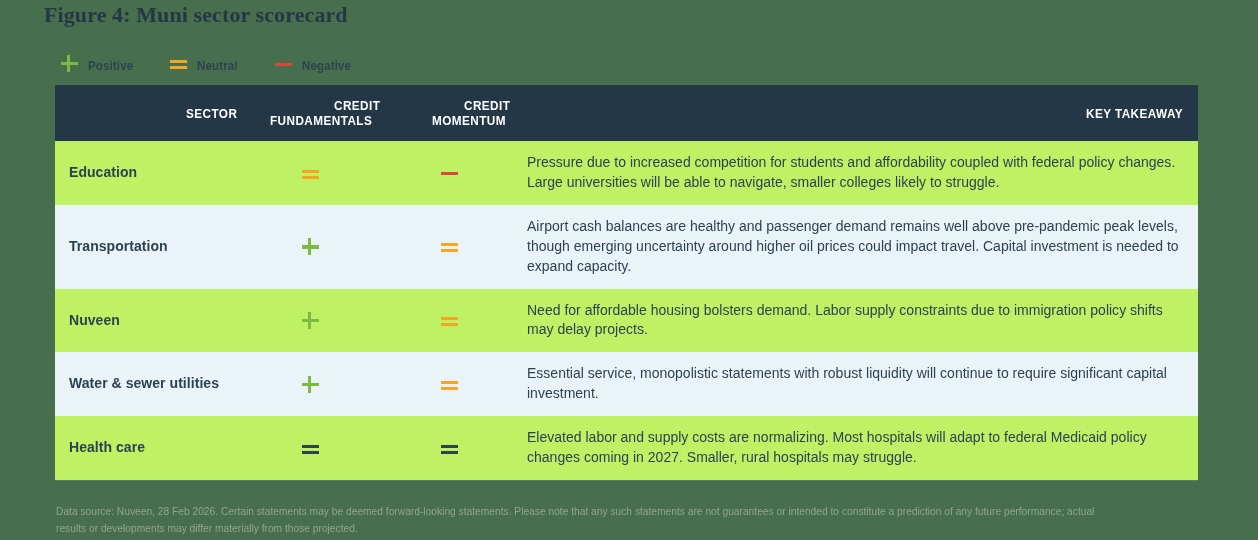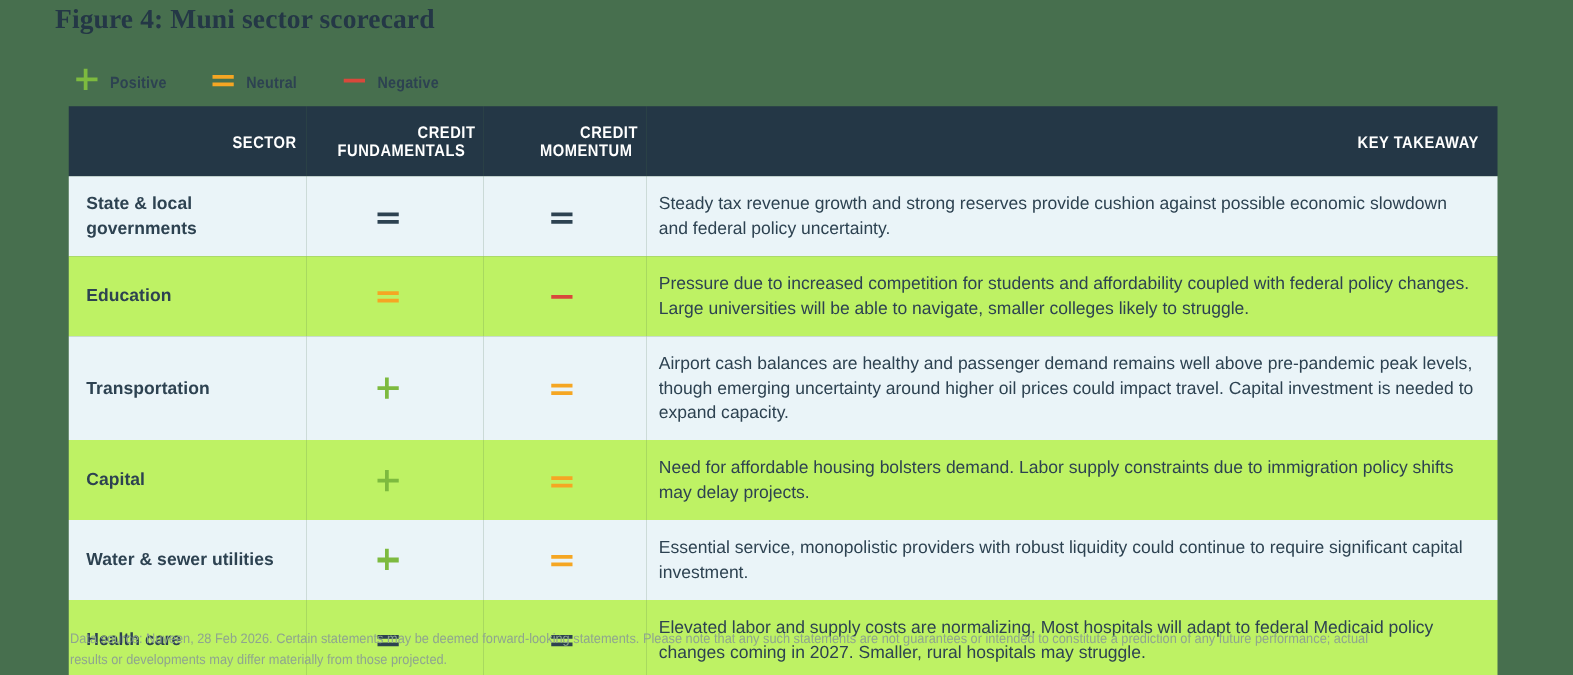--- a/index.html
+++ b/index.html
@@ -211,53 +211,47 @@
     <thead>
       <tr>
         <th class="c-sector"><span class="hw">SECTOR</span></th>
         <th class="c-fund"><span class="hw">CREDIT</span><br><span class="hw">FUNDAMENTALS</span></th>
         <th class="c-mom"><span class="hw">CREDIT</span><br><span class="hw">MOMENTUM</span></th>
         <th class="c-take"><span class="hw">KEY TAKEAWAY</span></th>
       </tr>
     </thead>
     <tbody>
 
-      <tr class="odd">
-        <td class="sector">State &amp; local governments</td>
-        <td class="mark fund"><span class="sym eq eq-dark"></span></td>
-        <td class="mark mom"><span class="sym eq eq-dark"></span></td>
-        <td class="takeaway">Steady tax revenue growth and strong reserves provide cushion against possible economic slowdown and federal policy uncertainty.</td>
-      </tr>
 
       <tr class="even">
         <td class="sector">Education</td>
         <td class="mark fund"><span class="sym eq"></span></td>
         <td class="mark mom"><span class="sym minus"></span></td>
         <td class="takeaway">Pressure due to increased competition for students and affordability coupled with federal policy changes. Large universities will be able to navigate, smaller colleges likely to struggle.</td>
       </tr>
 
       <tr class="odd">
         <td class="sector">Transportation</td>
         <td class="mark fund"><span class="sym plus"></span></td>
         <td class="mark mom"><span class="sym eq"></span></td>
         <td class="takeaway">Airport cash balances are healthy and passenger demand remains well above pre-pandemic peak levels, though emerging uncertainty around higher oil prices could impact travel. Capital investment is needed to expand capacity.</td>
       </tr>
 
       <tr class="even">
-        <td class="sector">Capital</td>
+        <td class="sector">Nuveen</td>
         <td class="mark fund"><span class="sym plus"></span></td>
         <td class="mark mom"><span class="sym eq"></span></td>
         <td class="takeaway">Need for affordable housing bolsters demand. Labor supply constraints due to immigration policy shifts may delay projects.</td>
       </tr>
 
       <tr class="odd">
         <td class="sector">Water &amp; sewer utilities</td>
         <td class="mark fund"><span class="sym plus"></span></td>
         <td class="mark mom"><span class="sym eq"></span></td>
-        <td class="takeaway">Essential service, monopolistic providers with robust liquidity could continue to require significant capital investment.</td>
+        <td class="takeaway">Essential service, monopolistic statements with robust liquidity will continue to require significant capital investment.</td>
       </tr>
 
       <tr class="even">
         <td class="sector">Health care</td>
         <td class="mark fund"><span class="sym eq eq-dark"></span></td>
         <td class="mark mom"><span class="sym eq eq-dark"></span></td>
         <td class="takeaway">Elevated labor and supply costs are normalizing. Most hospitals will adapt to federal Medicaid policy changes coming in 2027. Smaller, rural hospitals may struggle.</td>
       </tr>
 
     </tbody>

